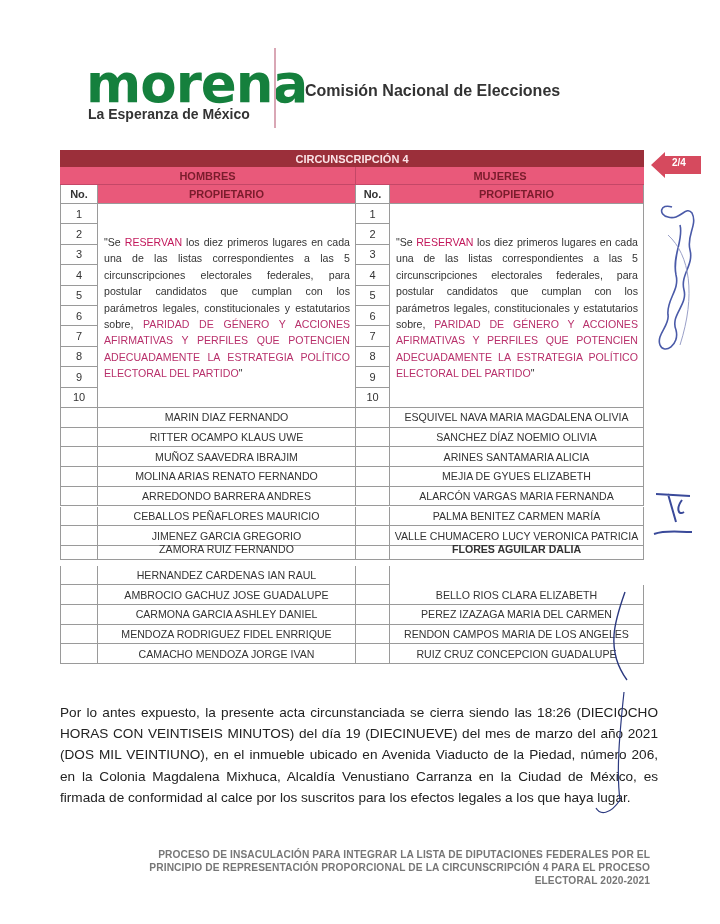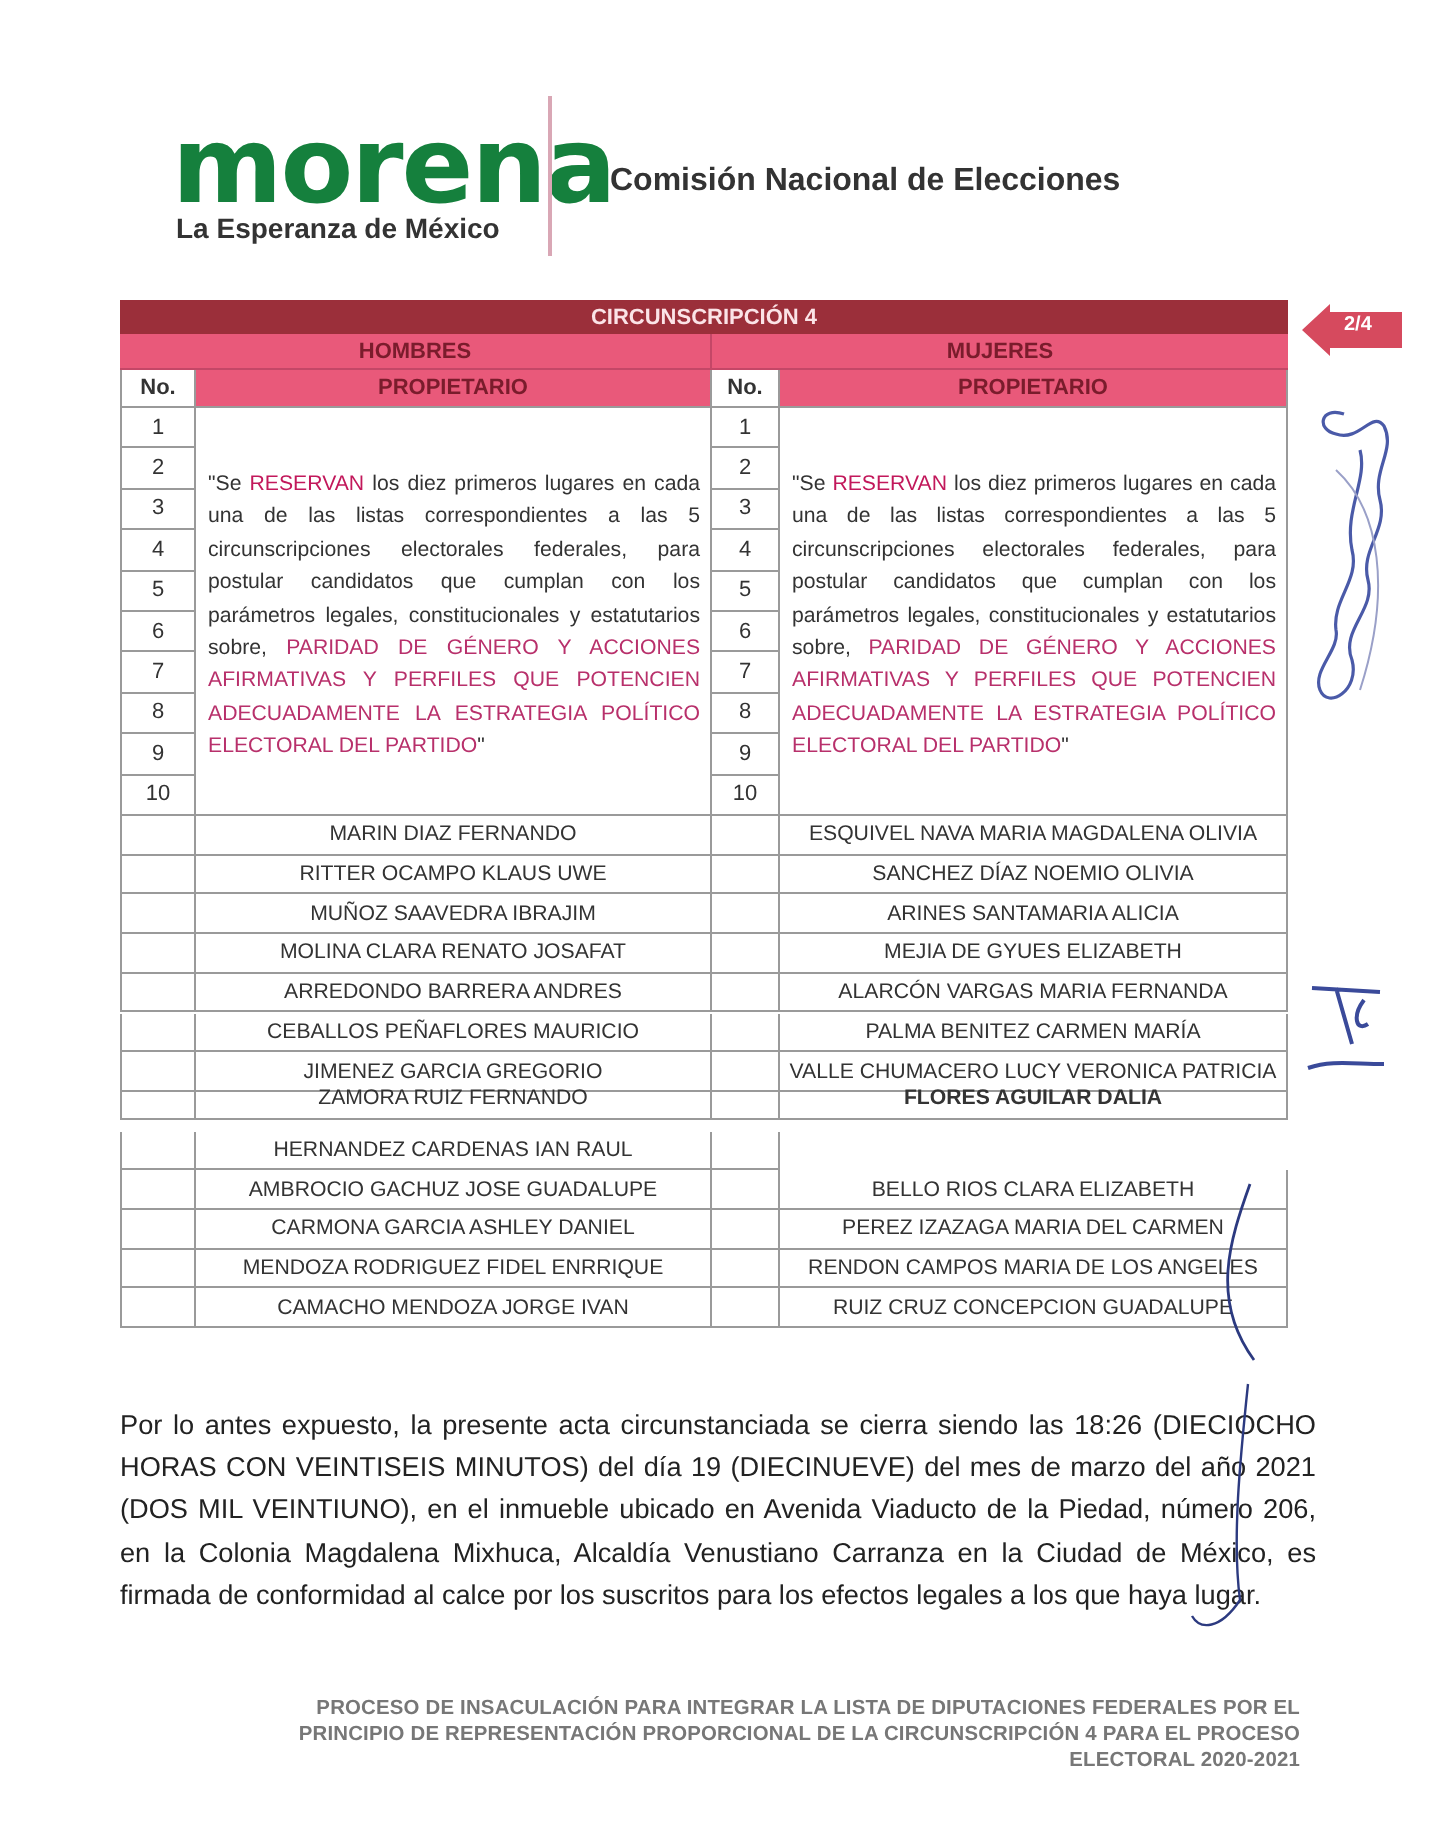--- a/index.html
+++ b/index.html
@@ -146,21 +146,21 @@
         <div class="cell namecell" style="left: 330px; width: 254px;">SANCHEZ DÍAZ NOEMIO OLIVIA</div>
       </div>
       <div class="row" style="top: 297.4px; height: 19.7px;">
         <div class="cell numcell" style="left: 0px; width: 38px;"></div>
         <div class="cell namecell" style="left: 38px; width: 258px;">MUÑOZ SAAVEDRA IBRAJIM</div>
         <div class="cell" style="left: 296px; width: 34px;"></div>
         <div class="cell namecell" style="left: 330px; width: 254px;">ARINES SANTAMARIA ALICIA</div>
       </div>
       <div class="row" style="top: 317.1px; height: 19.7px;">
         <div class="cell numcell" style="left: 0px; width: 38px;"></div>
-        <div class="cell namecell" style="left: 38px; width: 258px;">MOLINA CLARA RENATO JOSAFAT</div>
+        <div class="cell namecell" style="left: 38px; width: 258px;">MOLINA ARIAS RENATO FERNANDO</div>
         <div class="cell" style="left: 296px; width: 34px;"></div>
         <div class="cell namecell" style="left: 330px; width: 254px;">MEJIA DE GYUES ELIZABETH</div>
       </div>
       <div class="row" style="top: 336.8px; height: 19.7px;">
         <div class="cell numcell" style="left: 0px; width: 38px;"></div>
         <div class="cell namecell" style="left: 38px; width: 258px;">ARREDONDO BARRERA ANDRES</div>
         <div class="cell" style="left: 296px; width: 34px;"></div>
         <div class="cell namecell" style="left: 330px; width: 254px;">ALARCÓN VARGAS MARIA FERNANDA</div>
       </div>
       <div class="row" style="top: 356.5px; height: 19.7px;">

